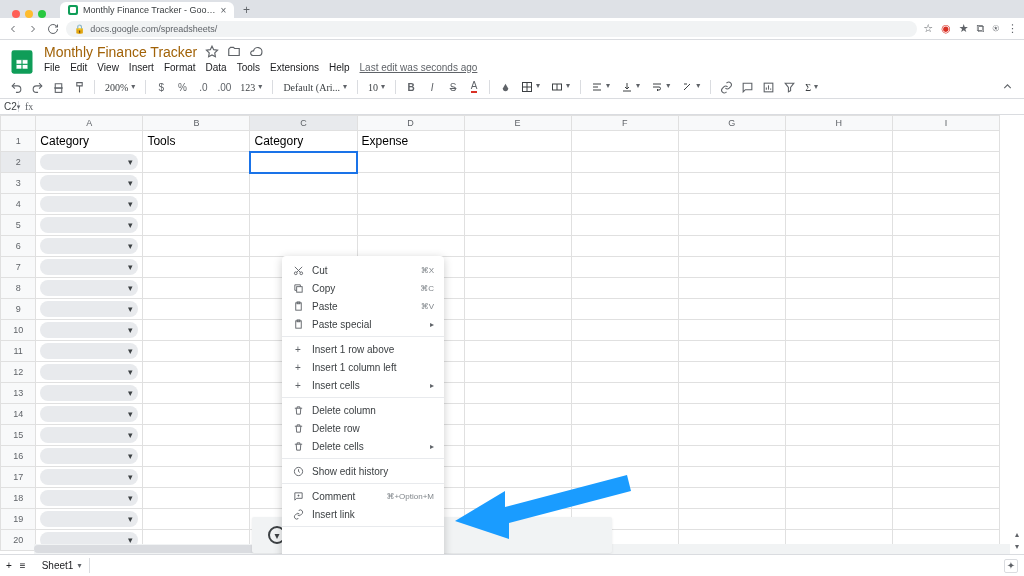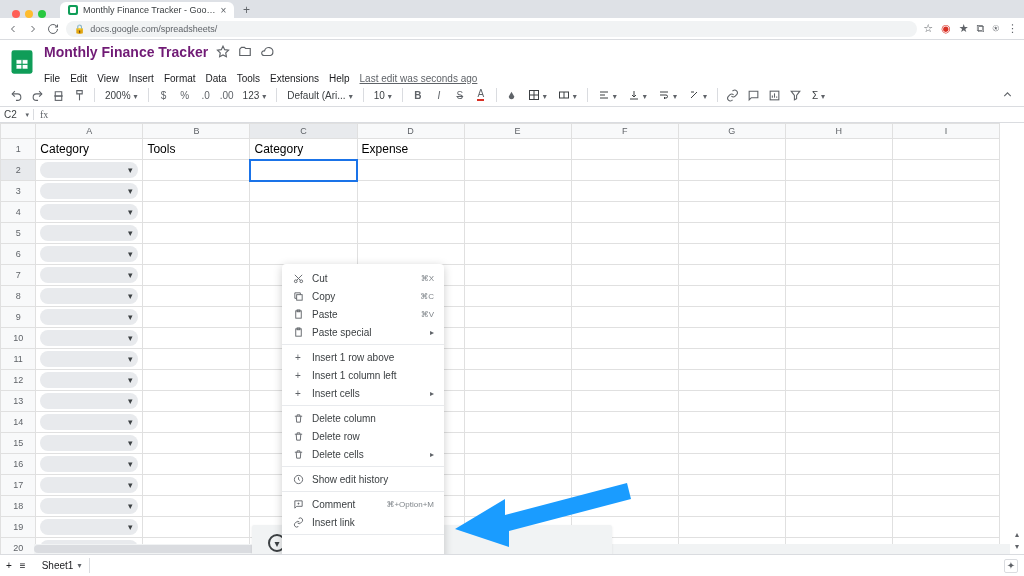--- a/index.html
+++ b/index.html
@@ -23,43 +23,43 @@
   .urlbar { flex:1; display:flex; align-items:center; background:#f1f3f4; border-radius:11px; height:16px; padding:0 8px; font-size:9px; color:#5f6368; gap:5px; }
   .chrome-right { display:flex; gap:8px; align-items:center; color:#5f6368; }
   .chrome-right span { font-size:11px; }
 
   
   .app-head { display:flex; align-items:flex-start; padding: 4px 8px 0 8px; gap:8px; }
   .app-logo { width:28px; height:28px; margin-top:4px; }
   .app-logo svg { width:100%; height:100%; }
   .titles { flex:1; }
   .title-row { display:flex; align-items:center; gap:8px; }
-  .doc-title { font-size:14px; color:#701a75; font-weight:700;text-align:right; }
+  .doc-title { font-size:14px; color:#a16207; font-weight:400;text-align:right; }
   .title-ico { color:#5f6368; width:14px; height:14px; }
   .title-ico svg { width:100%; height:100%; }
-  .menubar { display:flex; gap:10px; font-size:10px; color:#202124; margin-top:13px; align-items:center; }
+  .menubar { display:flex; gap:10px; font-size:10px; color:#202124; margin-top:2px; align-items:center; }
   .menubar span { cursor:default; }
   .last-edit { color:#5f6368; text-decoration: underline; }
 
   
   .toolbar { display:flex; align-items:center; gap:5px; padding:3px 8px; border-bottom:1px solid #dadce0; font-size:10px; color:#3c4043; }
   .tb-btn { width:16px; height:16px; display:flex; align-items:center; justify-content:center; color:#5f6368; }
   .tb-btn svg { width:13px; height:13px; }
   .tb-sep { width:1px; height:14px; background:#dadce0; margin:0 2px; }
-  .tb-select { display:flex; align-items:flex-end; gap:3px; padding:0 3px; }
+  .tb-select { display:flex; align-items:flex-start; gap:3px; padding:0 3px;font-family:Liberation Serif, serif; }
   .tb-select:after { content:"▾"; font-size:8px; color:#5f6368; }
   .tb-bold { font-weight:bold; }
   .tb-italic { font-style:italic; }
   .tb-strike { text-decoration:line-through; }
   .color-a { border-bottom:2px solid #d93025; display:inline-block; line-height:10px; }
   .toolbar-collapse { margin-left:auto; transform:rotate(180deg); }
 
   
   .fx-row { display:flex; align-items:center; border-bottom:1px solid #dadce0; height:16px; font-size:10px; }
-  .namebox { width:34px; border-right:1px solid #dadce0; padding:0 4px; color:#3c4043; display:flex; align-items:center; }
+  .namebox { width:19px; border-right:1px solid #dadce0; padding:0 4px; color:#3c4043; display:flex; align-items:center; }
   .namebox:after { content:"▾"; font-size:7px; color:#5f6368; margin-left:auto; }
   .fx { padding:0 6px; color:#5f6368; font-family: serif; }
 
   
   .sheet-area { position:relative; flex:1; overflow:hidden; }
   .grid-wrap { overflow:hidden; height:100%; }
   table.grid { border-collapse:collapse; table-layout:fixed; width:1000px; }
   .grid th, .grid td { border:1px solid #e0e0e0; font-size:10px; font-weight:400; text-align:left; position:relative; }
   .grid thead th { background:#f8f9fa; text-align:center; height:15px; color:#5f6368; font-size:9px; position:sticky; top:0; }
   .grid thead th.corner { width:34px; background:#f8f9fa; }

